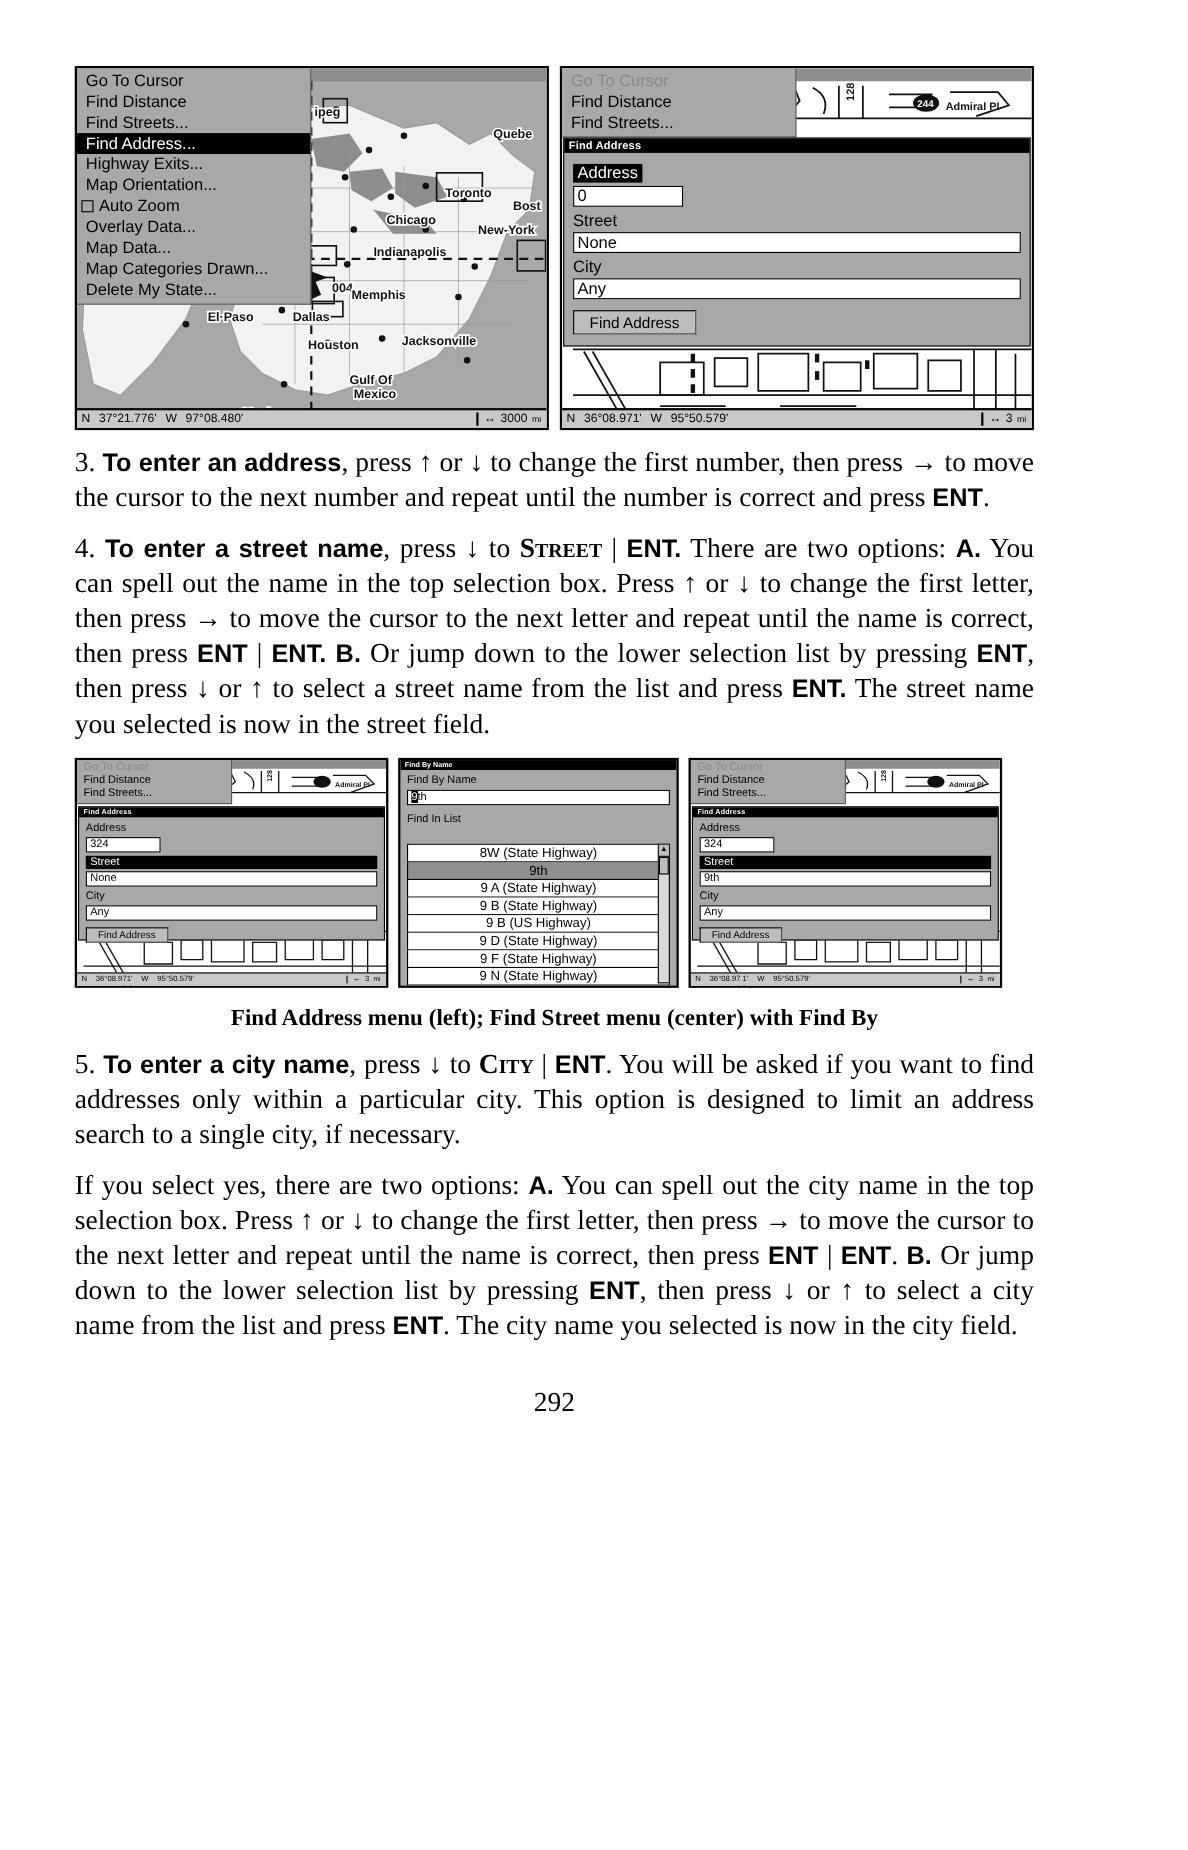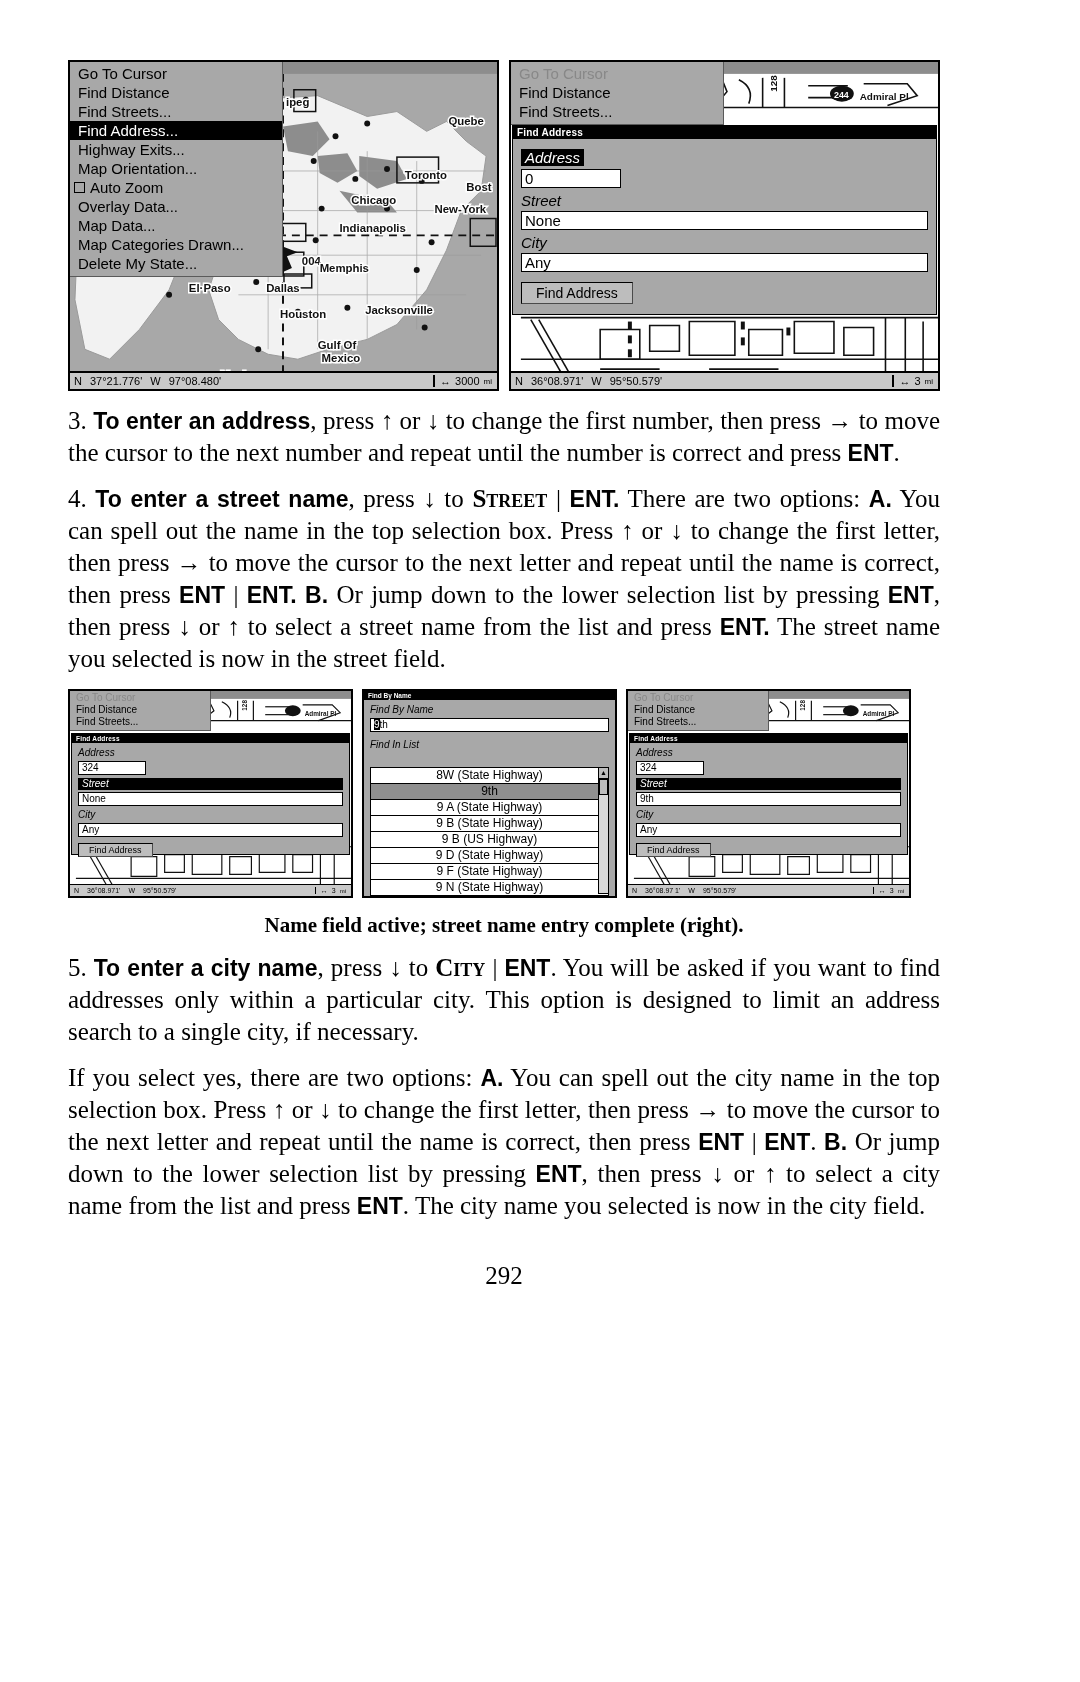--- a/index.html
+++ b/index.html
@@ -79,21 +79,21 @@
     border:1px solid #000;
     box-sizing:border-box;
   }
   .dlg .title{
     background:#000;color:#fff;
     font-size:10px;font-weight:bold;
     padding:1px 4px;
     letter-spacing:.2px;
   }
   .dlg .body{padding:6px 8px 8px 8px;}
-  .lbl{font-size:15px;line-height:17px;margin-top:4px;font-style:italic;}
+  .lbl{font-size:15px;line-height:17px;margin-top:4px;}
   .lbl.hl{background:#000;color:#fff;display:inline-block;padding:0 4px;}
   .lbl.hlwide{background:#000;color:#fff;display:block;padding:0 4px;}
   .fld{
     background:#fff;border:1px solid #000;
     font-size:15px;line-height:17px;
     padding:0 3px;margin-top:2px;
     box-sizing:border-box;
   }
   .btn{
     display:inline-block;
@@ -533,21 +533,21 @@
         <span class="zoom" style="border-left-width:1px;">
           <span>↔</span>
           <span>3</span>
           <span class="unit" style="font-size:6px;">mi</span>
         </span>
       </div>
     </div>
   </div>
 
   <div class="caption small" style="margin-top:14px;">
-    <div>Name field active; street name entry complete (right).</div>
+    <div>Find Address menu (left); Find Street menu (center) with Find By</div>
   </div>
 
   <p class="body">
     <span>5.</span>
     <b>To enter a city name</b><span>, press ↓ to </span><span class="sc">City</span><span> | </span><b>ENT</b><span>. You will be asked if you want to find addresses only within a particular city. This option is designed to limit an address search to a single city, if necessary.</span>
   </p>
 
   <p class="body">
     <span>If you select yes, there are two options: </span><b>A.</b><span> You can spell out the city name in the top selection box. Press ↑ or ↓ to change the first letter, then press → to move the cursor to the next letter and repeat until the name is correct, then press </span><b>ENT</b><span> | </span><b>ENT</b><span>. </span><b>B.</b><span> Or jump down to the lower selection list by pressing </span><b>ENT</b><span>, then press ↓ or ↑ to select a city name from the list and press </span><b>ENT</b><span>. The city name you selected is now in the city field.</span>
   </p>

